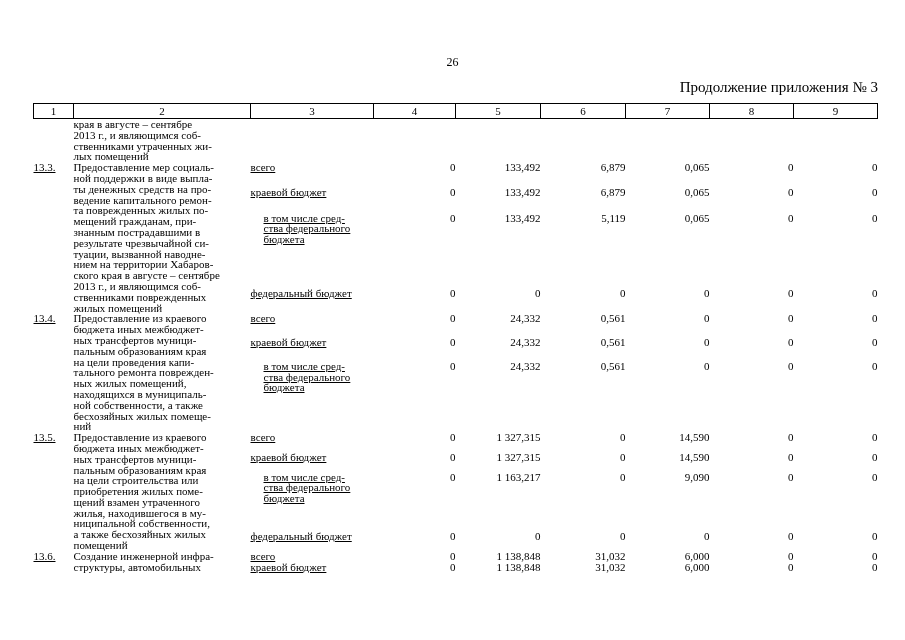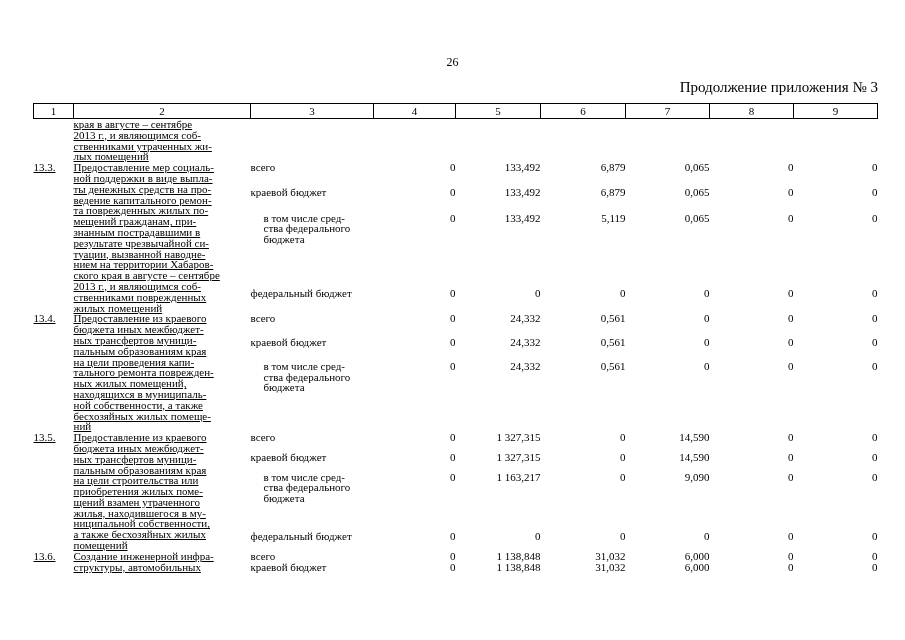--- a/index.html
+++ b/index.html
@@ -10,22 +10,22 @@
   .page-number{position:absolute;top:55px;left:0;width:100%;text-align:center;font-size:12px;}
   .continuation{position:absolute;top:79px;right:27px;font-size:15px;}
   table.budget{position:absolute;left:33px;top:103px;width:844px;border-collapse:collapse;table-layout:fixed;}
   table.budget thead th{
     border:1px solid #000;font-weight:normal;font-size:11px;line-height:13px;
     height:14px;padding:0;text-align:center;vertical-align:middle;
   }
   table.budget tbody td{vertical-align:top;font-size:11px;line-height:10.8px;padding:0;}
   .row-first td{padding-top:4px;}
   .c-num{padding-left:7px;text-decoration:underline;}
-  .c-desc{padding-left:12px;white-space:pre;padding-bottom:6px;text-decoration:underline;}
-  .c-label{padding-left:6px;white-space:pre;padding-bottom:4px;}
+  .c-desc{padding-left:12px;white-space:pre;padding-bottom:6px;}
+  .c-label{padding-left:6px;white-space:pre;padding-bottom:4px;text-decoration:underline;}
   .c-label.indent{padding-left:13px;margin-top:36px;}
   .c-val{text-align:right;padding-bottom:4px;}
   .v4{padding-right:14px;}
   .v5{padding-right:6px;}
   .v6{padding-right:15px;}
   .v7{padding-right:21px;}
   .v8{padding-right:25px;}
   .v9{padding-right:20px;}
 </style>
 </head>

